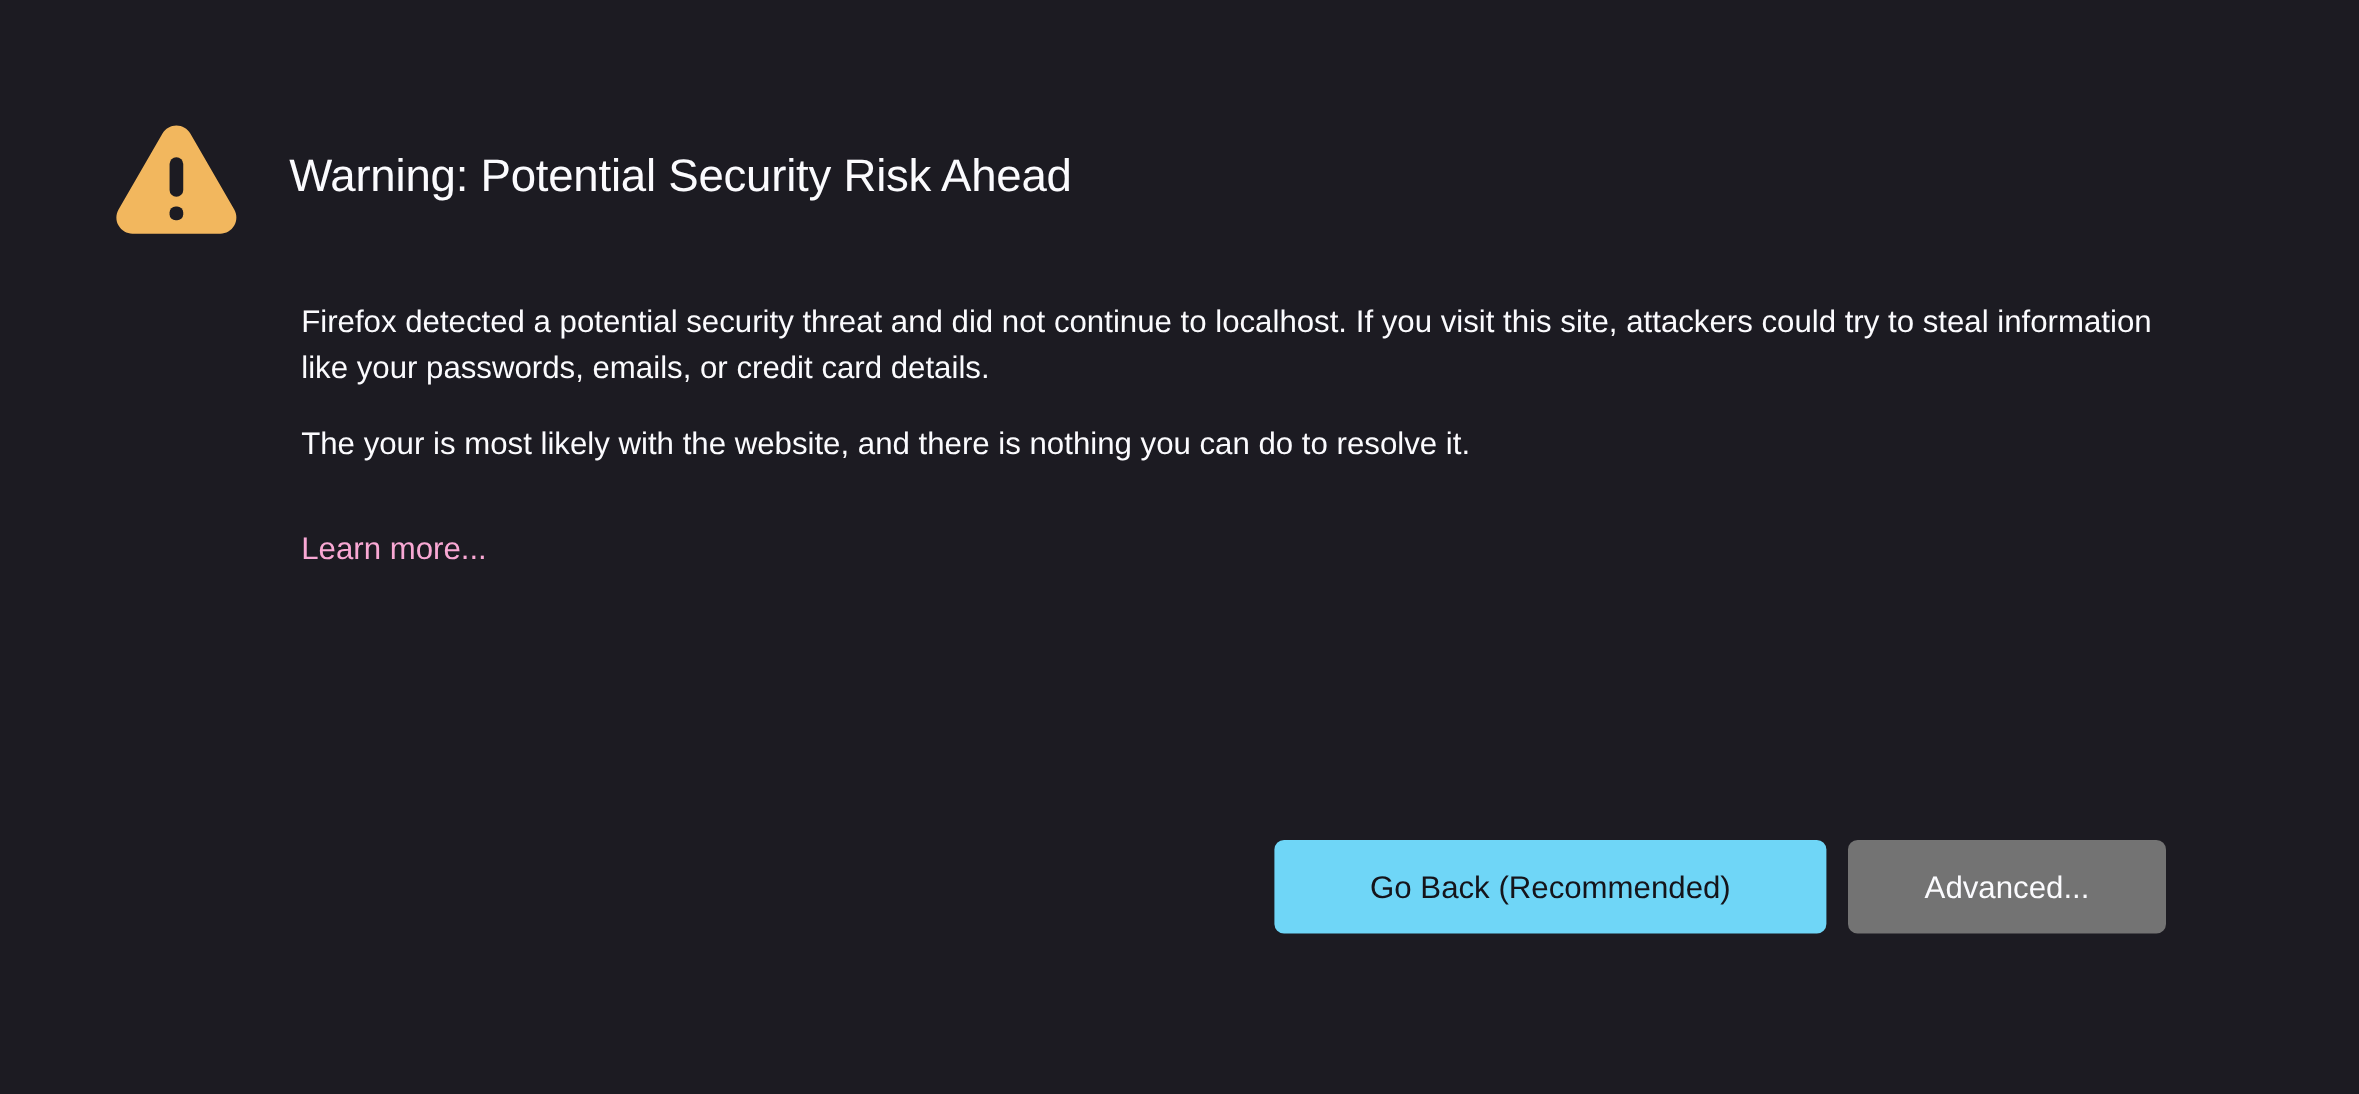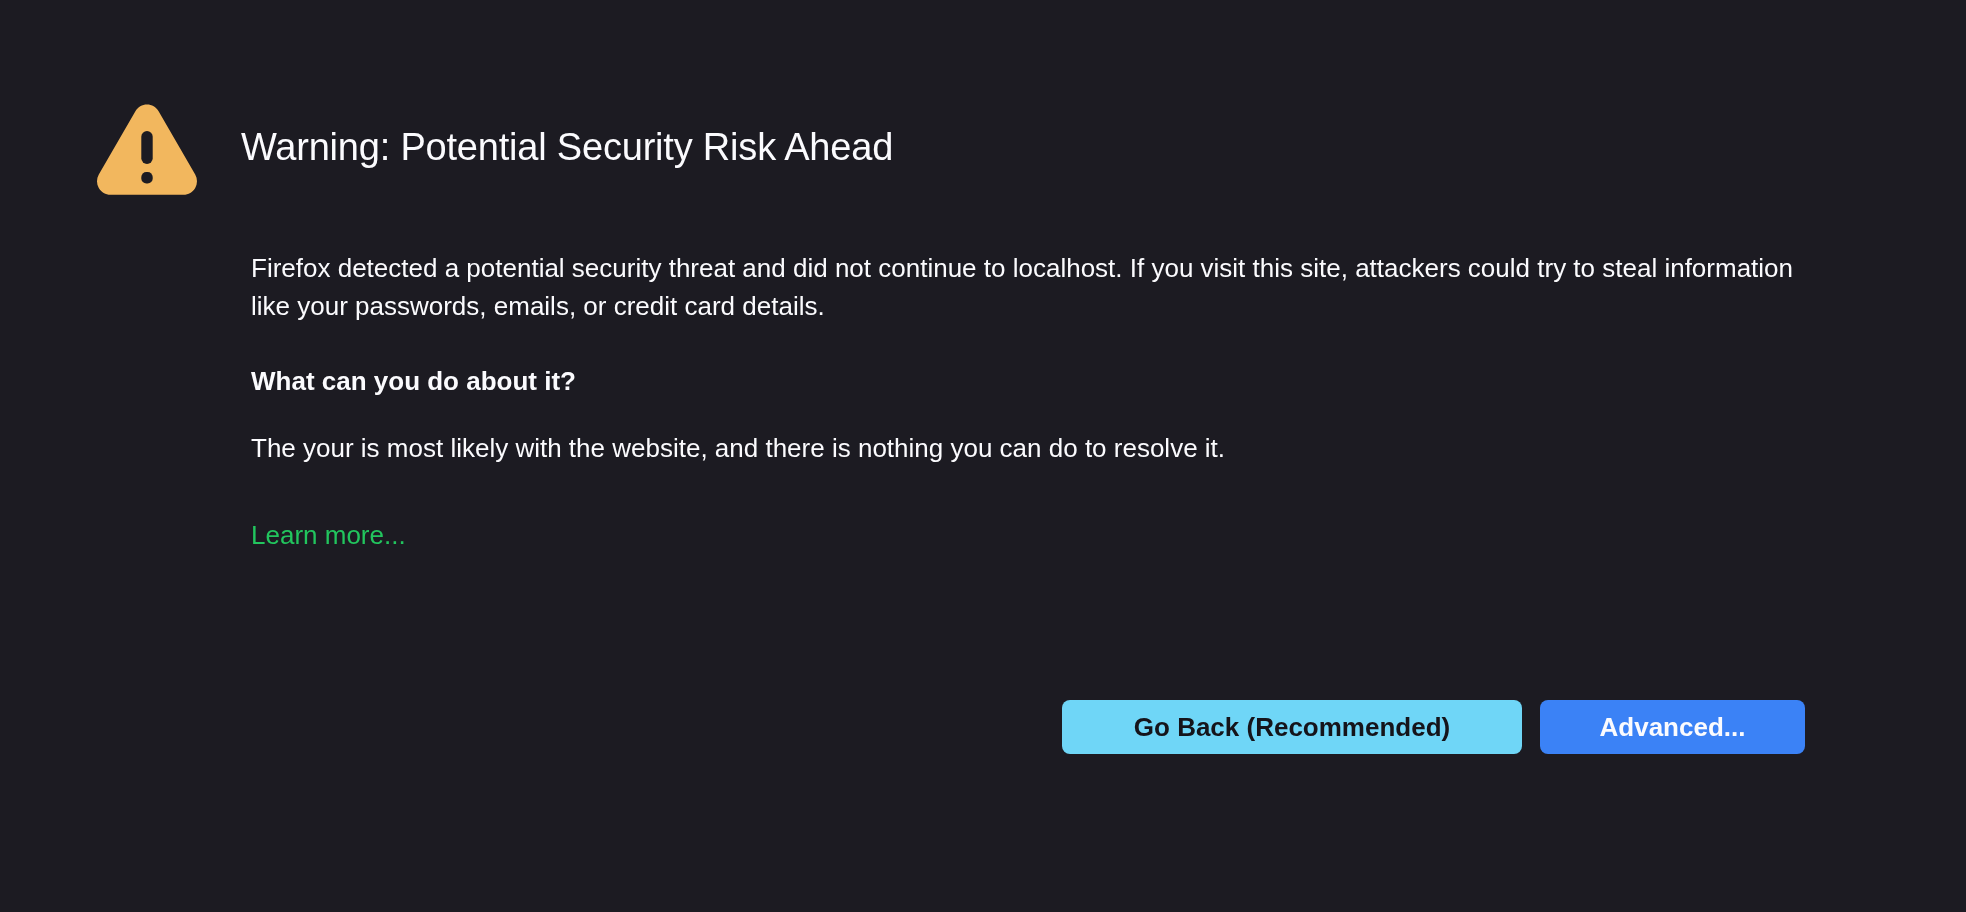--- a/index.html
+++ b/index.html
@@ -75,59 +75,59 @@
     line-height: 1.4;
     font-weight: 700;
     color: #fbfbfe;
     margin: 38px 0 30px 0;
   }
 
   .learn-more {
     display: inline-block;
     font-size: 26px;
     line-height: 1.3;
-    color: #22c55e;
+    color: #f9a8d4;
     text-decoration: none;
     cursor: pointer;
     margin-top: 22px;
   }
 
   
   .button-row {
     position: absolute;
     right: 161px;
     top: 700px;
     display: flex;
     align-items: center;
     gap: 18px;
   }
 
   .btn {
     font-family: "Liberation Sans", sans-serif;
     font-size: 26px;
-    font-weight: 700;
+    font-weight: 400;
     border: none;
     border-radius: 8px;
-    height: 54px;
+    height: 78px;
     padding: 0 34px;
     cursor: pointer;
     white-space: nowrap;
     display: inline-flex;
     align-items: center;
     justify-content: center;
   }
 
   .btn-primary {
     background: #6fd6f7;
     color: #15141a;
     min-width: 460px;
   }
 
   .btn-secondary {
-    background: #3b82f6;
+    background: #737373;
     color: #fbfbfe;
     min-width: 265px;
   }
 </style>
 </head>
 <body>
 
 <div class="page">
 
   <div class="header">
@@ -147,21 +147,20 @@
         <rect x="46.3" y="76" width="11.4" height="11.6" rx="5.1" fill="#1c1b22"></rect>
       </svg>
     </span>
     <h1 class="page-title">Warning: Potential Security Risk Ahead</h1>
   </div>
 
   <div class="content">
 
     <p class="para tight">Firefox detected a potential security threat and did not continue to localhost. If you visit this site, attackers could try to steal information like your passwords, emails, or credit card details.</p>
 
-    <h2 class="subhead">What can you do about it?</h2>
 
     <p class="para">The your is most likely with the website, and there is nothing you can do to resolve it.</p>
 
 
     <a class="learn-more" href="#">Learn more...</a>
   </div>
 
   <div class="button-row">
     <button class="btn btn-primary">Go Back (Recommended)</button>
     <button class="btn btn-secondary">Advanced...</button>

